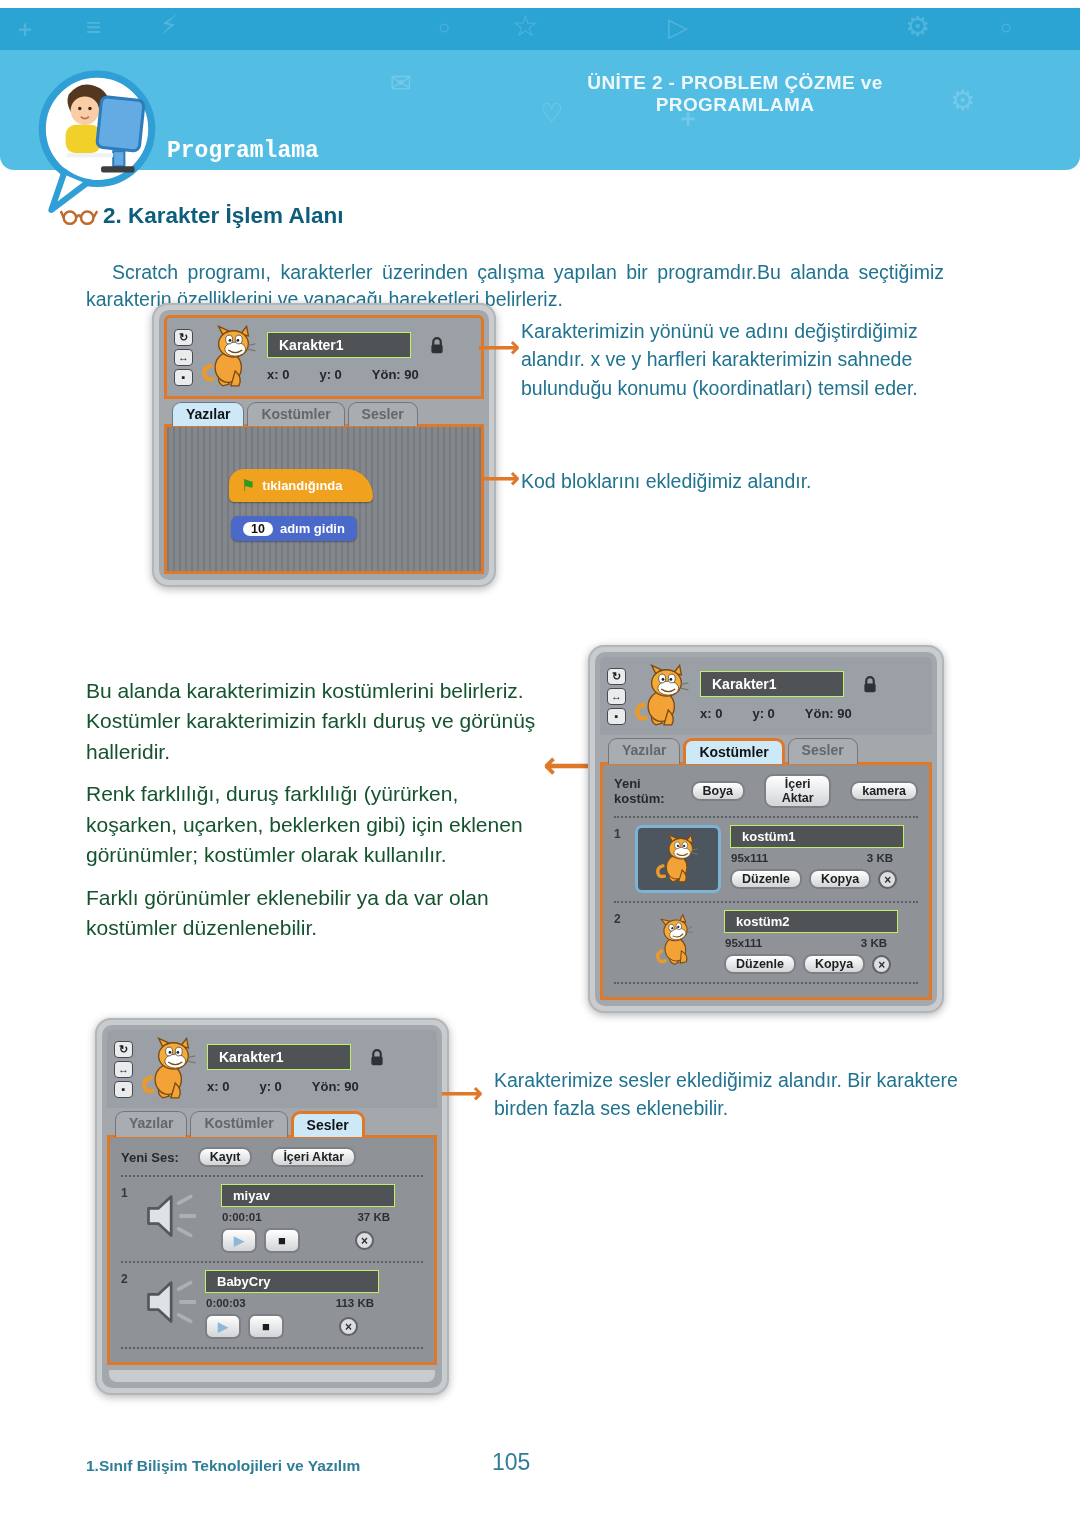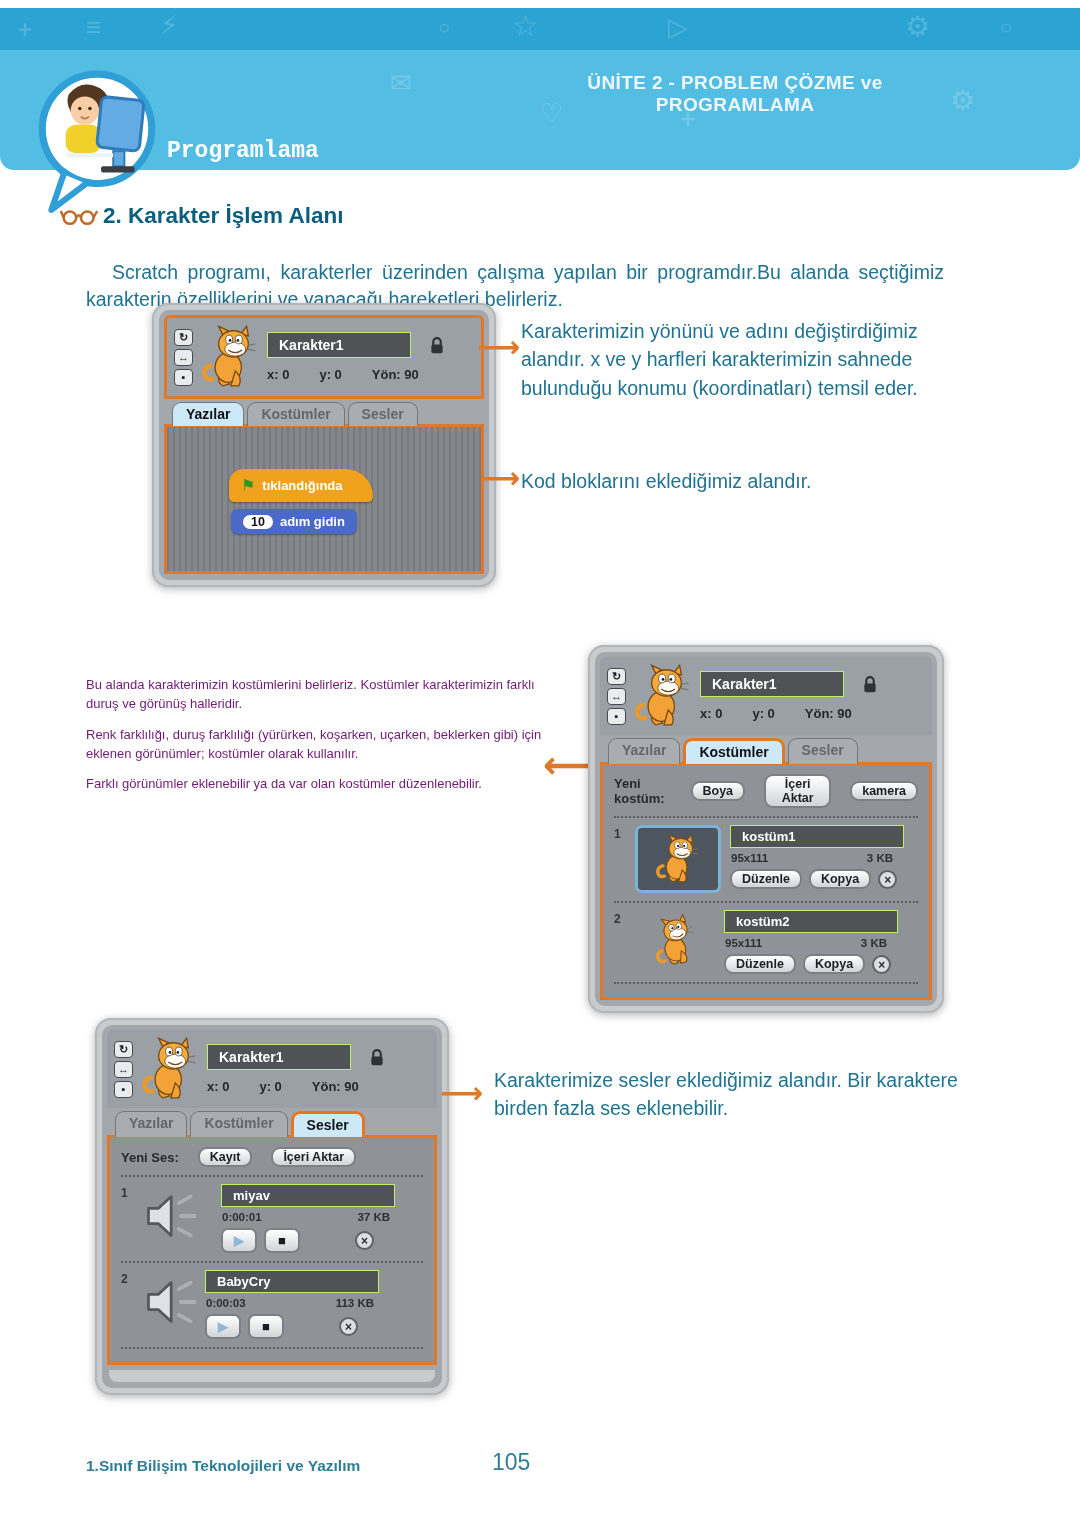--- a/index.html
+++ b/index.html
@@ -14,21 +14,21 @@
     font-size:19px; font-weight:bold; color:#eef8fc; letter-spacing:.4px; }
   .prog-label { position:absolute; top:138px; left:167px; font-size:23px; font-weight:bold; color:#ffffff;font-family:Liberation Mono, monospace; }
   .logo { position:absolute; top:64px; left:24px; width:142px; height:152px; }
 
   
   .heading-row { position:absolute; top:203px; left:60px; display:flex; align-items:center; gap:5px; }
   .heading-row .glasses { width:38px; height:20px; }
   .heading-text { font-size:22.5px; font-weight:bold; color:#0d5e7d; }
   .intro { position:absolute; top:239px; left:86px; width:858px; font-size:19.5px; color:#1f7390;
     line-height:1.42; text-align:justify; text-indent:26px; }
-  .teal-p { font-size:13px; color:#701a75; line-height:1.45; }
+  .teal-p { font-size:21px; color:#14532d; line-height:1.45; }
   .ann { position:absolute; font-size:19.5px; color:#1f7390; line-height:1.45; }
   .midtext { position:absolute; top:676px; left:86px; width:464px; }
   .midtext p { margin:0 0 12px 0; }
   .arrow { position:absolute; color:#e0782a; font-weight:bold; line-height:1; }
 
   
   .swin { position:absolute; background:#c9cccf; border-radius:16px; padding:7px;
     box-shadow:0 2px 8px rgba(0,0,0,.30), inset 0 0 0 2px #b3b6b9; }
   .swin-inner { background:#a4a8ac; border-radius:10px; padding:5px 5px 6px 5px; }
   .sprite-header { height:78px; background:#9aa0a5; display:flex; align-items:center; gap:9px;
@@ -56,21 +56,21 @@
     background-image:repeating-linear-gradient(90deg, rgba(0,0,0,.10) 0 2px, transparent 2px 6px);
     padding:42px 0 0 62px; box-sizing:border-box; }
   .panel-area { background:#8f9398; padding:9px 11px 6px 11px; }
 
   
   .hat-block { display:flex; align-items:center; gap:7px; width:fit-content; background:#f0a11d;
     color:#fff; font-weight:bold; font-size:13px; padding:7px 30px 7px 12px;
     border-radius:16px 30px 6px 6px; box-shadow:0 1px 2px rgba(0,0,0,.35); }
   .hat-block .flag { color:#2f9a22; font-size:16px; }
   .move-block { display:flex; align-items:center; gap:7px; width:fit-content; background:#4a69c8;
-    color:#fff; font-weight:bold; font-size:13px; padding:5px 12px; margin:7px 0 0 2px;
+    color:#fff; font-weight:bold; font-size:13px; padding:5px 12px; margin:14px 0 0 2px;
     border-radius:7px; box-shadow:0 1px 2px rgba(0,0,0,.35); }
   .num-box { background:#fff; color:#111; border-radius:9px; padding:0 8px; font-size:12.5px; font-weight:bold; }
 
   
   .new-row { display:flex; align-items:center; gap:19px; font-size:13px; font-weight:bold; color:#26292c; }
   .s-btn { background:linear-gradient(#ffffff,#d2d4d6); border:2px solid #7c8085; border-radius:9px;
     padding:1px 10px; font-size:12.5px; font-weight:bold; color:#1d2022; }
   .dotsep { border-top:2px dotted rgba(48,52,56,.55); margin:8px 0 7px 0; height:0; }
   .list-item { display:flex; align-items:flex-start; gap:9px; }
   .idx { font-size:12px; font-weight:bold; color:#33373a; width:12px; margin-top:2px; }

